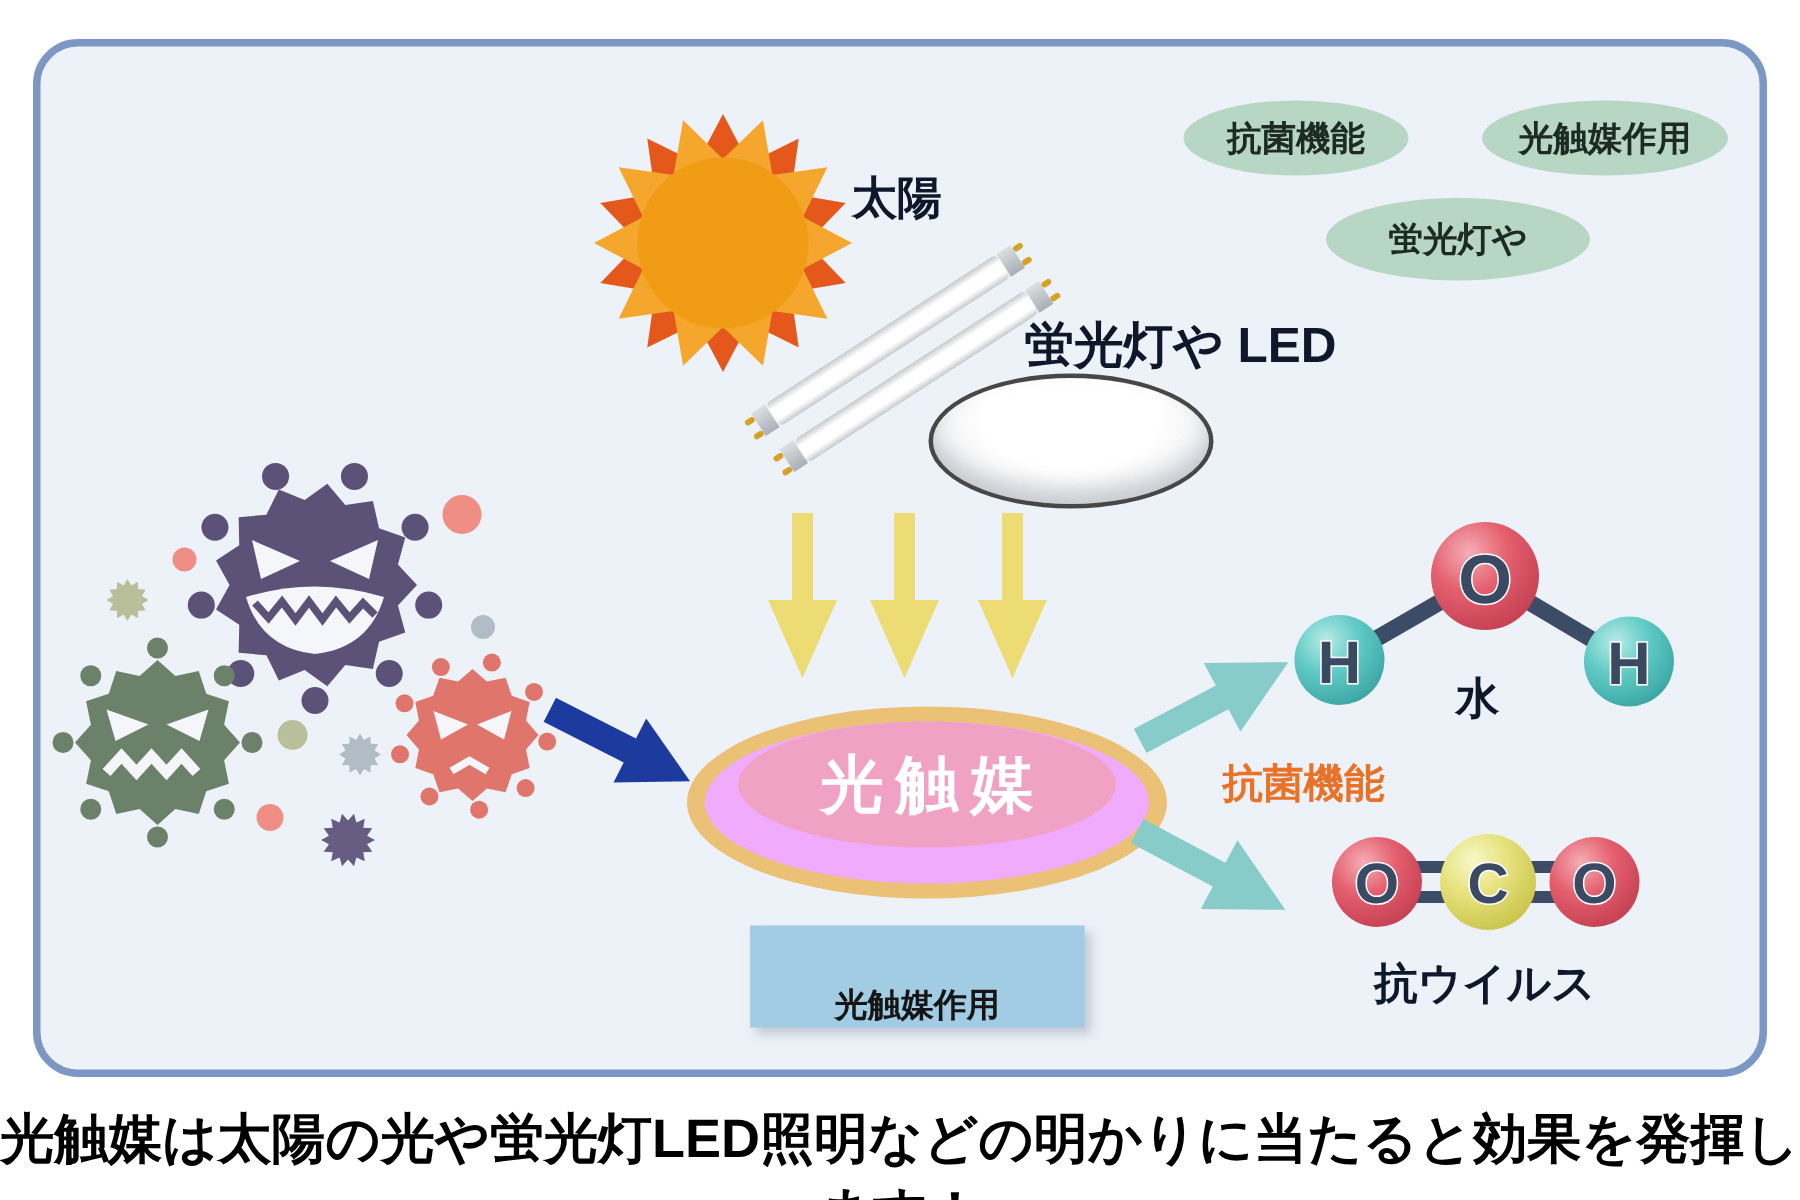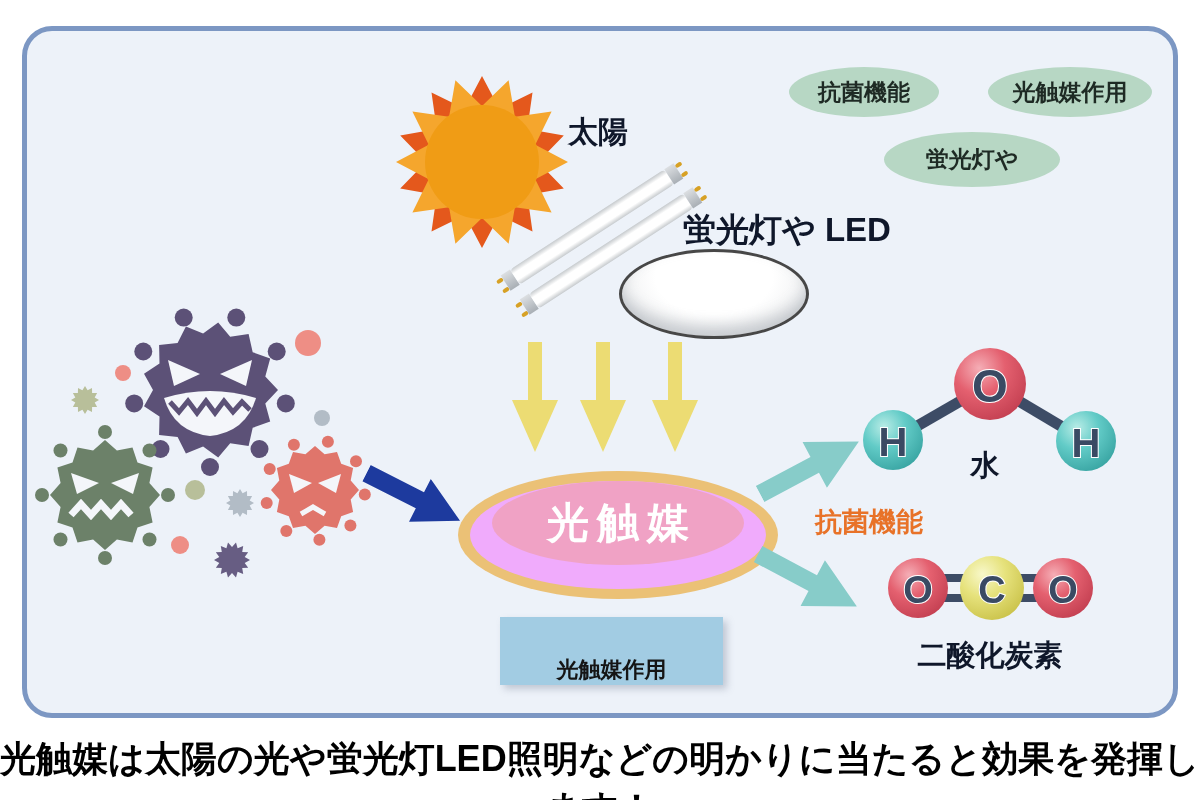--- a/index.html
+++ b/index.html
@@ -241,21 +241,21 @@
     <rect x="58" y="46" width="38" height="8" fill="#3d4c66"></rect>
     <rect x="130" y="26" width="38" height="8" fill="#3d4c66"></rect>
     <rect x="130" y="46" width="38" height="8" fill="#3d4c66"></rect>
     <circle cx="40" cy="40" r="30" fill="url(#gradRed)"></circle>
     <circle cx="185" cy="40" r="30" fill="url(#gradRed)"></circle>
     <circle cx="114" cy="40" r="32" fill="url(#gradYellow)"></circle>
     <text x="40" y="42" text-anchor="middle" dominant-baseline="central" font-size="38" font-weight="bold" fill="#3a4a63" stroke="#ffffff" stroke-width="2" paint-order="stroke">O</text>
     <text x="114" y="42" text-anchor="middle" dominant-baseline="central" font-size="38" font-weight="bold" fill="#3a4a63" stroke="#ffffff" stroke-width="2" paint-order="stroke">C</text>
     <text x="185" y="42" text-anchor="middle" dominant-baseline="central" font-size="38" font-weight="bold" fill="#3a4a63" stroke="#ffffff" stroke-width="2" paint-order="stroke">O</text>
   </svg>
-  <div class="lbl co2-lbl">二酸化炭素</div>
+  <div class="lbl co2-lbl">抗ウイルス</div>
 
   <div class="abs action-box">
     <span>光触媒作用</span>
   </div>
 
   <div class="abs caption">光触媒は太陽の光や蛍光灯LED照明などの明かりに当たると効果を発揮します！</div>
 
 </div>
 
 </body></html>

